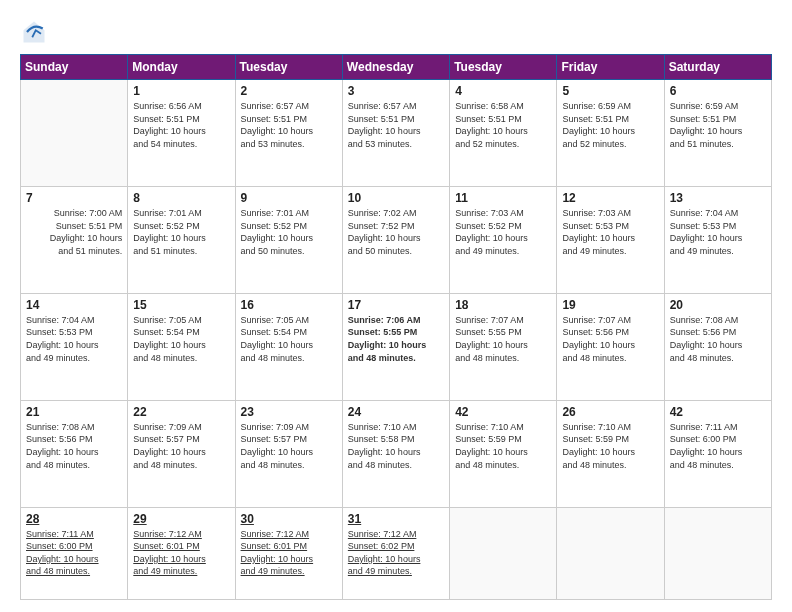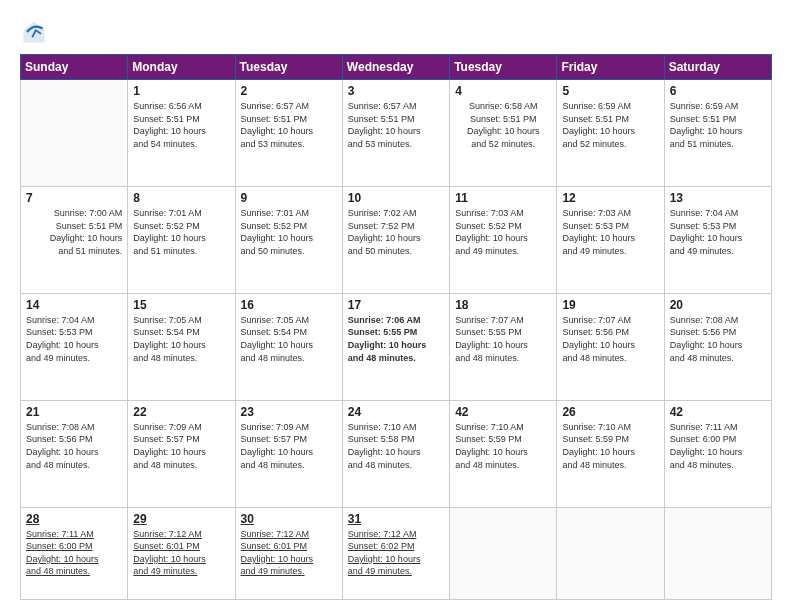--- a/index.html
+++ b/index.html
@@ -152,21 +152,21 @@
           </td>
           <td>
             <span class="day-num">3</span>
             <div class="day-info" style="white-space: pre-line;">Sunrise: 6:57 AM
 Sunset: 5:51 PM
 Daylight: 10 hours
 and 53 minutes.</div>
           </td>
           <td>
             <span class="day-num">4</span>
-            <div class="day-info" style="white-space: pre-line; text-align: center;">Sunrise: 6:58 AM
+            <div class="day-info" style="white-space: pre-line;">Sunrise: 6:58 AM
 Sunset: 5:51 PM
 Daylight: 10 hours
 and 52 minutes.</div>
           </td>
           <td>
             <span class="day-num">5</span>
             <div class="day-info" style="white-space: pre-line;">Sunrise: 6:59 AM
 Sunset: 5:51 PM
 Daylight: 10 hours
 and 52 minutes.</div>

